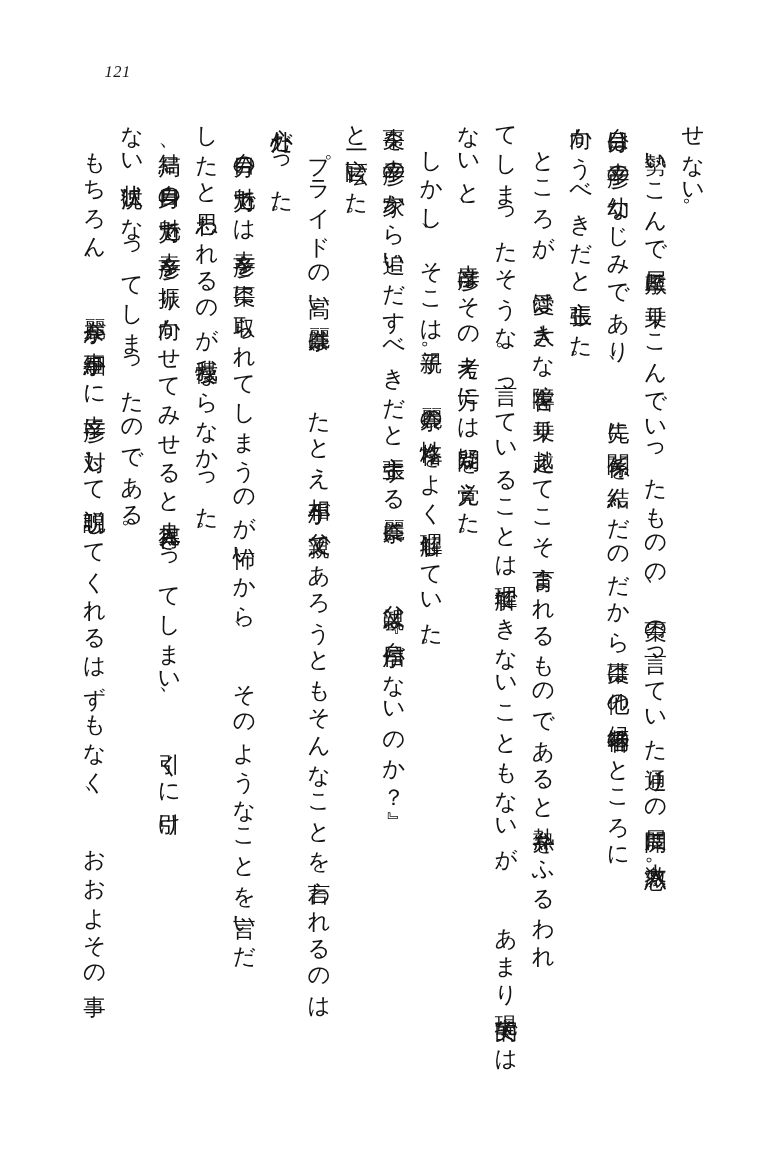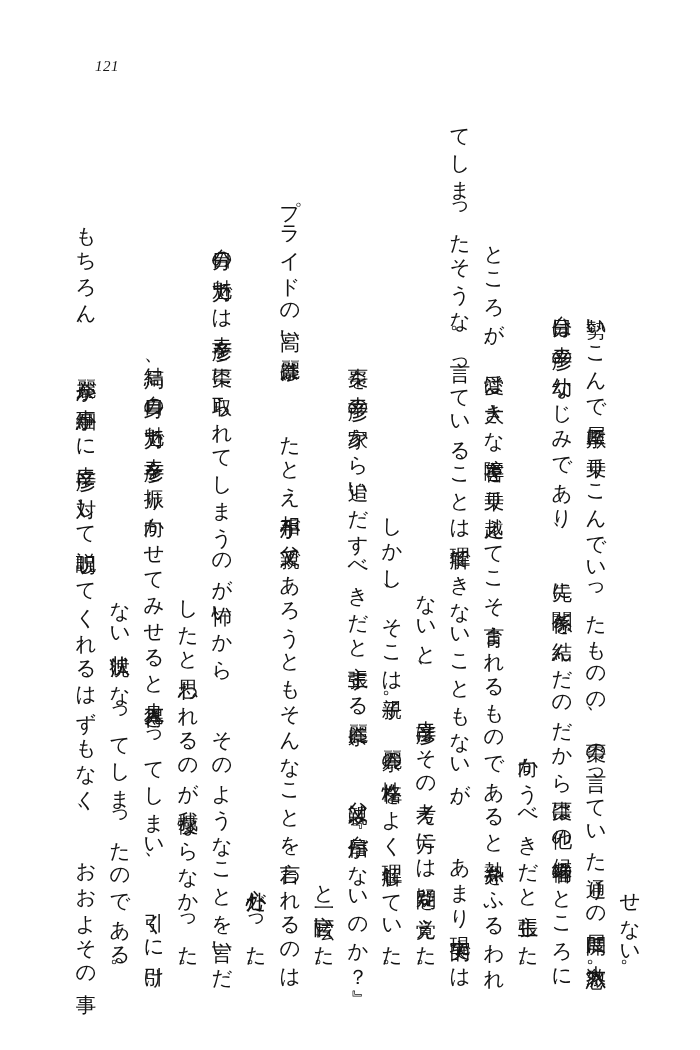--- a/index.html
+++ b/index.html
@@ -14,21 +14,20 @@
     color: #111111;
     position: relative;
     overflow: hidden;
   }
 
   #page {
     position: relative;
     width: 700px;
     height: 1050px;
     background: #ffffff;
-    text-align: right;
   }
 
   
   #page-number {
     position: absolute;
     left: 95px;
     top: 58px;
     font-size: 15px;
     font-style: italic;
     font-family: "Liberation Serif", "DejaVu Serif", serif;

